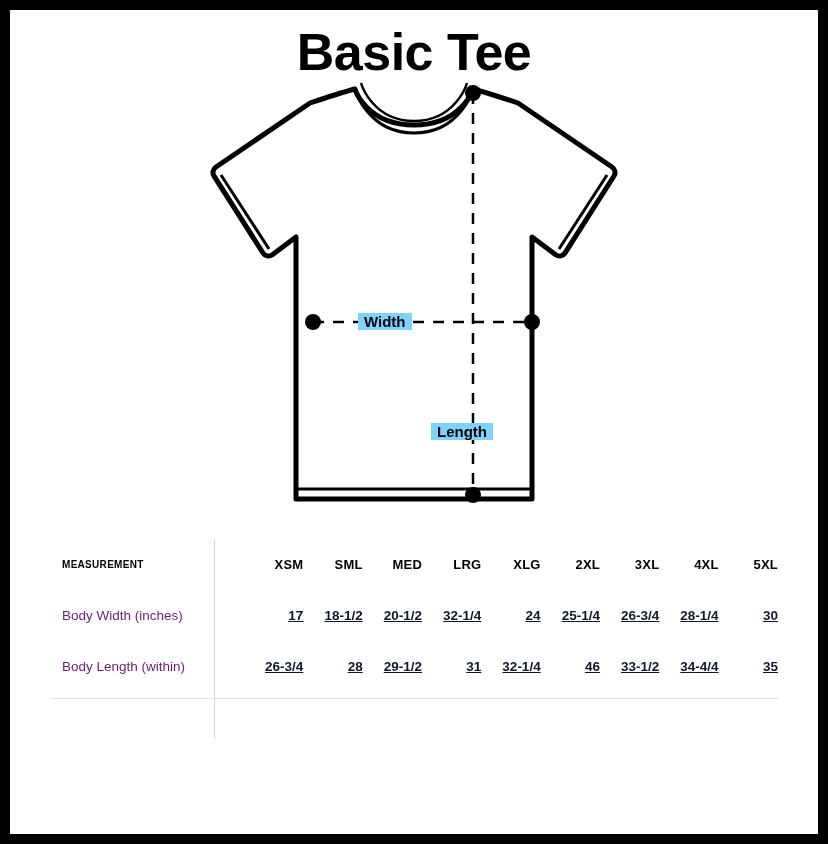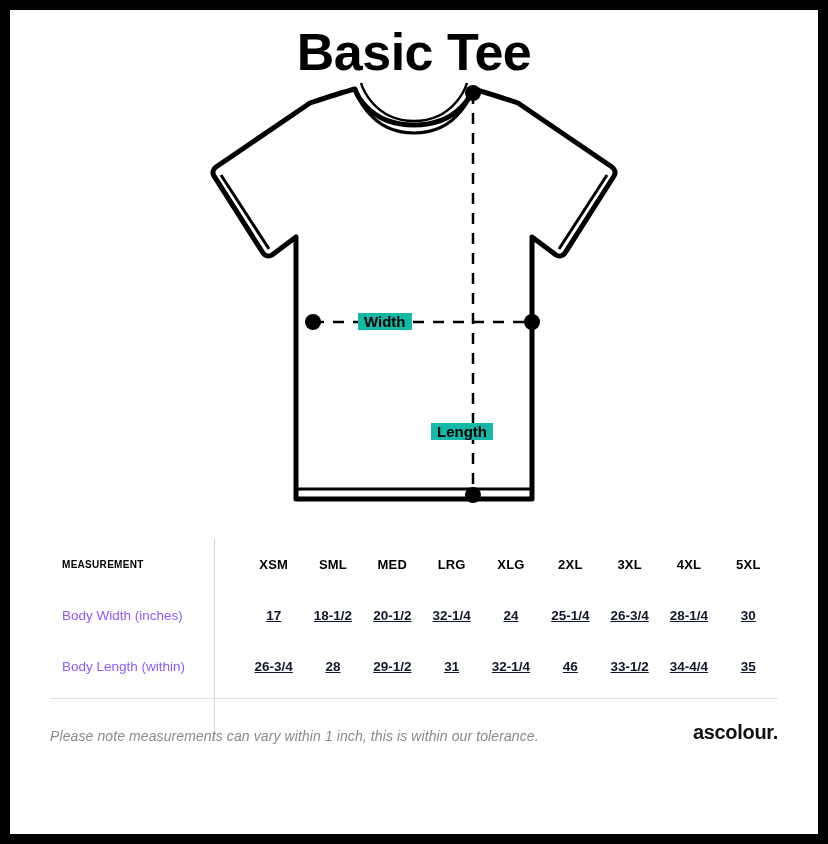--- a/index.html
+++ b/index.html
@@ -40,59 +40,59 @@
   #tee-svg {
     position: absolute;
     left: 0;
     top: 0;
   }
   .diagram-label {
     position: absolute;
     font-size: 15px;
     font-weight: bold;
     color: #000;
-    background: #14b8a6;
+    background: #7dd3fc;
     padding: 0 6px;
   }
   #width-label { left: 348px; top: 232px; }
   #length-label { left: 421px; top: 342px; }
 
   
   #table-area {
     position: relative;
     margin-top: 18px;
     padding: 0 40px;
   }
   table.size-table {
     width: 100%;
     border-collapse: collapse;
     table-layout: fixed;
   }
   table.size-table th,
   table.size-table td {
-    text-align: center;
+    text-align: right;
     font-size: 13.5px;
     color: #1b1b1b;
     padding: 18px 0;
     font-weight: bold;
   }
   table.size-table th.meas-head,
   table.size-table td.meas-cell {
     text-align: left;
     width: 182px;
     padding-left: 12px;
   }
   table.size-table th.meas-head {
     font-size: 10px;
     letter-spacing: 0.3px;
     color: #000;
   }
   table.size-table td.meas-cell {
     font-weight: normal;
-    color: #8b5cf6;
+    color: #701a75;
     font-size: 13.5px;
   }
   table.size-table th.size-head {
     font-size: 13px;
     color: #000;
     letter-spacing: 0.2px;
   }
   table.size-table td.val-cell {
     font-weight: bold;
     color: #0f172a;
@@ -226,18 +226,14 @@
           <td class="val-cell">33-1/2</td>
           <td class="val-cell">34-4/4</td>
           <td class="val-cell">35</td>
         </tr>
       </tbody>
     </table>
   </div>
 
   <div id="hrule"></div>
 
-  <div id="footer">
-    <div id="note">Please note measurements can vary within 1 inch, this is within our tolerance.</div>
-    <div id="brand">ascolour.</div>
-  </div>
 
 </div>
 
 </body></html>

